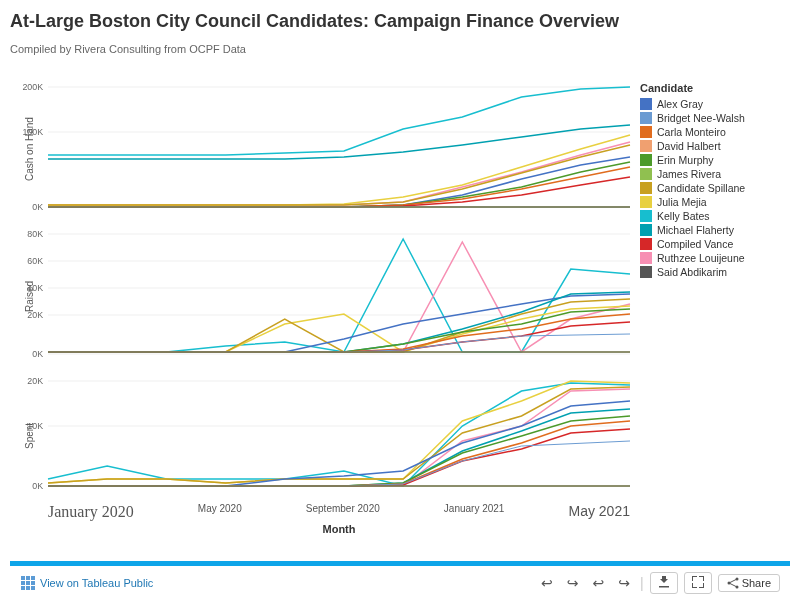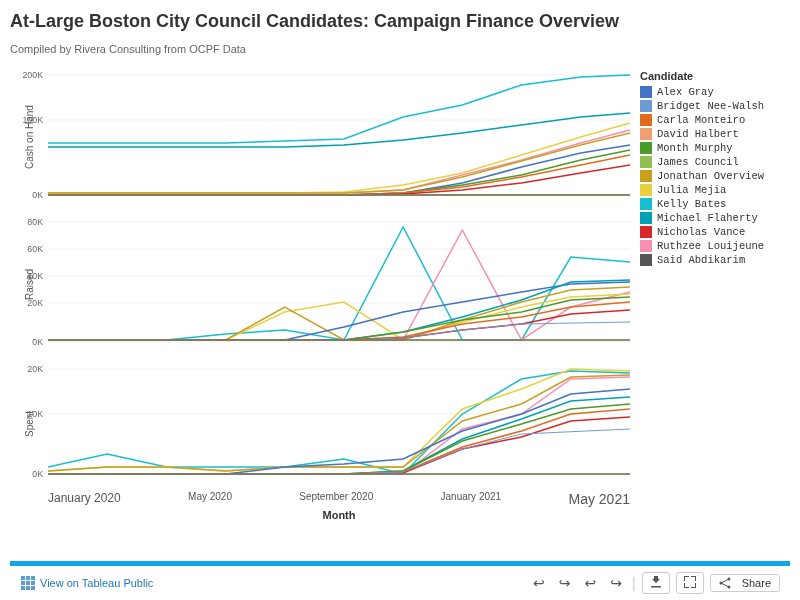--- a/index.html
+++ b/index.html
@@ -29,21 +29,21 @@
       line-height: 1.3;
     }
     .subtitle {
       font-size: 11px;
       color: #666;
       margin-top: 10px;
     }
     .main-content {
       display: flex;
       flex: 1;
-      margin-top: 8px;
+      margin-top: 20px;
     }
     .charts-area {
       flex: 1;
       display: flex;
       flex-direction: column;
     }
     .legend {
       width: 160px;
       padding-left: 10px;
       padding-top: 5px;
@@ -54,21 +54,20 @@
       font-weight: bold;
       color: #333;
       margin-bottom: 4px;
     }
     .legend-item {
       display: flex;
       align-items: center;
       margin-bottom: 2px;
       font-size: 10.5px;
       color: #333;
-      font-family: Liberation Mono, monospace;
     }
     .legend-color {
       width: 12px;
       height: 12px;
       margin-right: 5px;
       flex-shrink: 0;
     }
     .chart-y-label {
       writing-mode: vertical-rl;
       transform: rotate(180deg);
@@ -113,21 +112,21 @@
     }
     .share-btn {
       background: none;
       border: 1px solid #ccc;
       border-radius: 3px;
       padding: 2px 8px;
       font-size: 11px;
       cursor: pointer;
       color: #333;
       display: flex;
-      gap: 11px;
+      gap: 3px;
     }
     .download-btn {
       background: none;
       border: 1px solid #ccc;
       border-radius: 3px;
       padding: 2px 6px;
       font-size: 11px;
       cursor: pointer;
       color: #333;
     }
@@ -265,21 +264,21 @@
             <polyline points="0,115 590,115" fill="none" stroke="#90C050" stroke-width="1"></polyline>
             <polyline points="0,115 590,115" fill="none" stroke="#555555" stroke-width="1"></polyline>
           </svg>
         </div>
       </div>
 
       <div style="display:flex; flex-direction:row; margin-top:2px;">
         <div style="width:38px;"></div>
         <div style="flex:1;">
           <div style="display:flex; justify-content:space-between; padding:0 0;">
-            <span style="font-size:12px; color:#555;">January 2020</span>
+            <span style="font-size:16px; color:#555;font-family:Liberation Serif, serif;">January 2020</span>
             <span style="font-size:10px; color:#555;">May 2020</span>
             <span style="font-size:10px; color:#555;">September 2020</span>
             <span style="font-size:10px; color:#555;">January 2021</span>
             <span style="font-size:14px; color:#555;">May 2021</span>
           </div>
           <div style="text-align:center; font-size:11px; font-weight:bold; color:#333; margin-top:2px;">Month</div>
         </div>
       </div>
 
     </div>
@@ -298,45 +297,45 @@
           <div class="legend-item">
       <div class="legend-color" style="background:#E06C1E;"></div>
       <span>Carla Monteiro</span>
     </div>
           <div class="legend-item">
       <div class="legend-color" style="background:#F0A070;"></div>
       <span>David Halbert</span>
     </div>
           <div class="legend-item">
       <div class="legend-color" style="background:#4C9A2A;"></div>
-      <span>Month Murphy</span>
+      <span>Erin Murphy</span>
     </div>
           <div class="legend-item">
       <div class="legend-color" style="background:#90C050;"></div>
-      <span>James Council</span>
+      <span>James Rivera</span>
     </div>
           <div class="legend-item">
       <div class="legend-color" style="background:#C8A020;"></div>
-      <span>Jonathan Overview</span>
+      <span>Candidate Spillane</span>
     </div>
           <div class="legend-item">
       <div class="legend-color" style="background:#E8D040;"></div>
       <span>Julia Mejia</span>
     </div>
           <div class="legend-item">
       <div class="legend-color" style="background:#17BECF;"></div>
       <span>Kelly Bates</span>
     </div>
           <div class="legend-item">
       <div class="legend-color" style="background:#00A0B0;"></div>
       <span>Michael Flaherty</span>
     </div>
           <div class="legend-item">
       <div class="legend-color" style="background:#D62728;"></div>
-      <span>Nicholas Vance</span>
+      <span>Compiled Vance</span>
     </div>
           <div class="legend-item">
       <div class="legend-color" style="background:#F78FB3;"></div>
       <span>Ruthzee Louijeune</span>
     </div>
           <div class="legend-item">
       <div class="legend-color" style="background:#555555;"></div>
       <span>Said Abdikarim</span>
     </div>
         </div>

